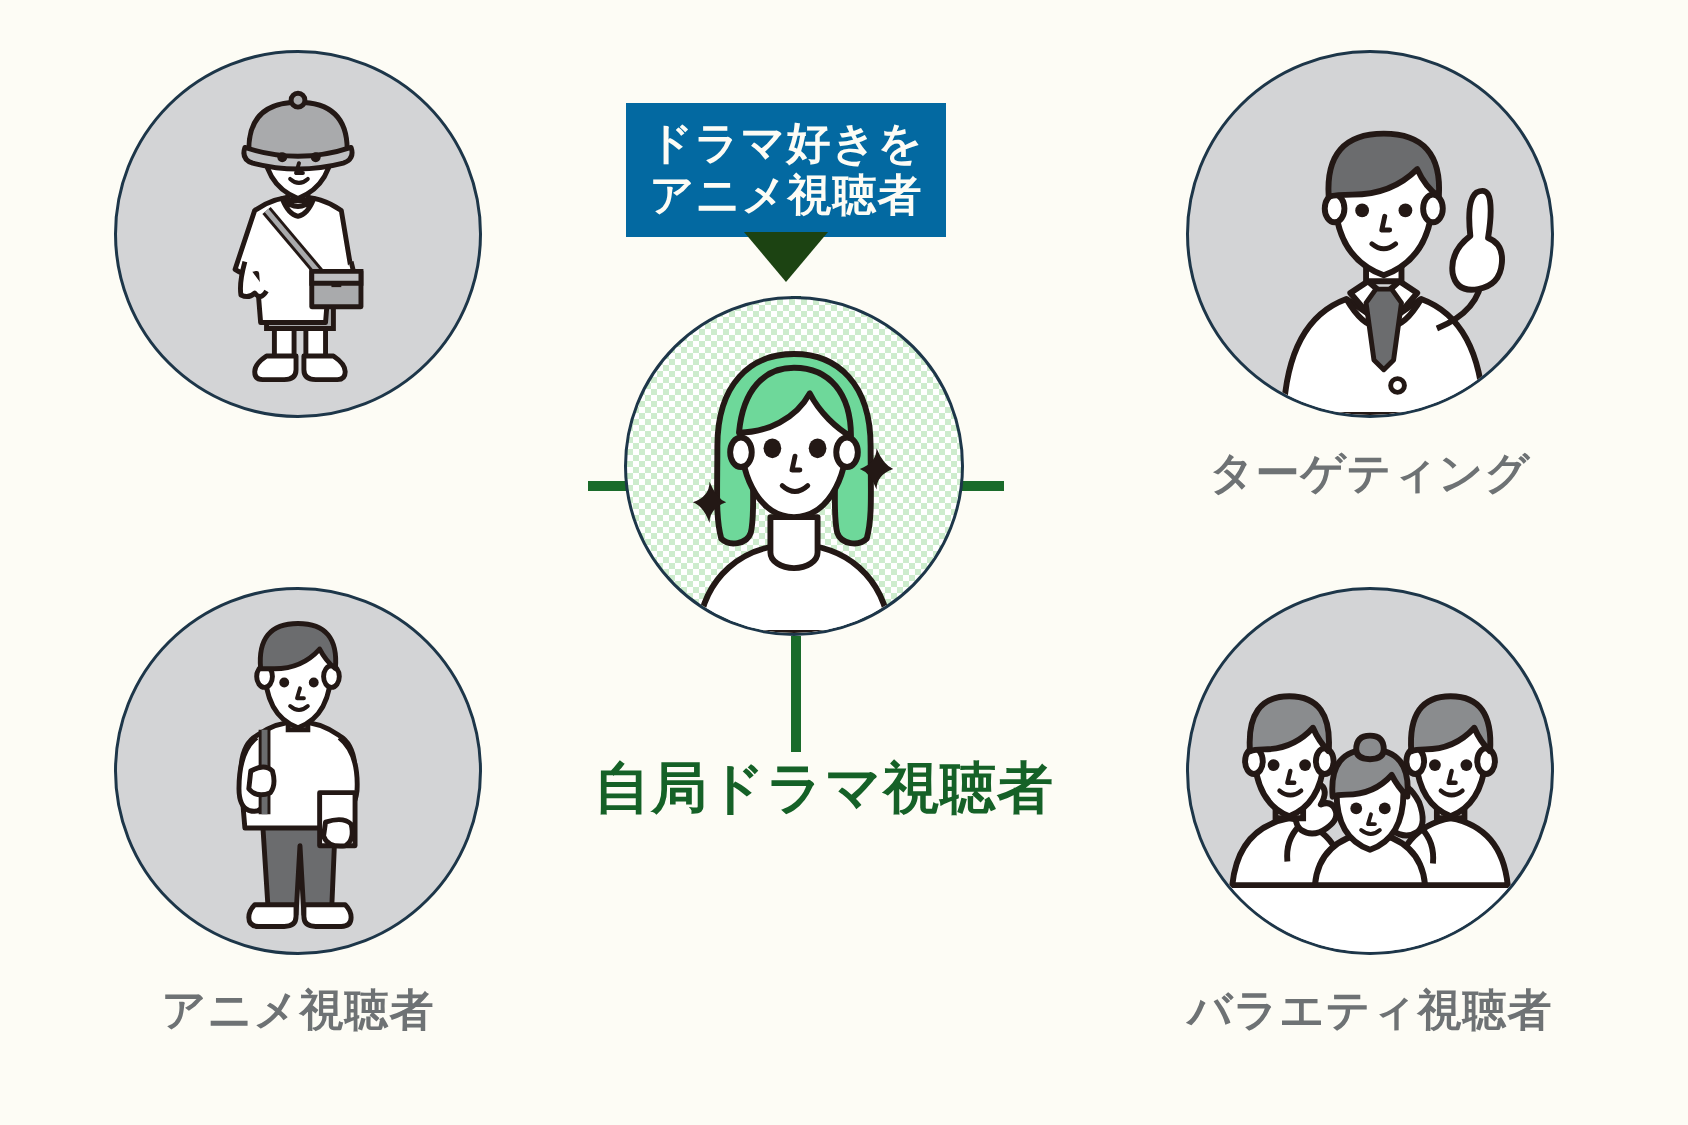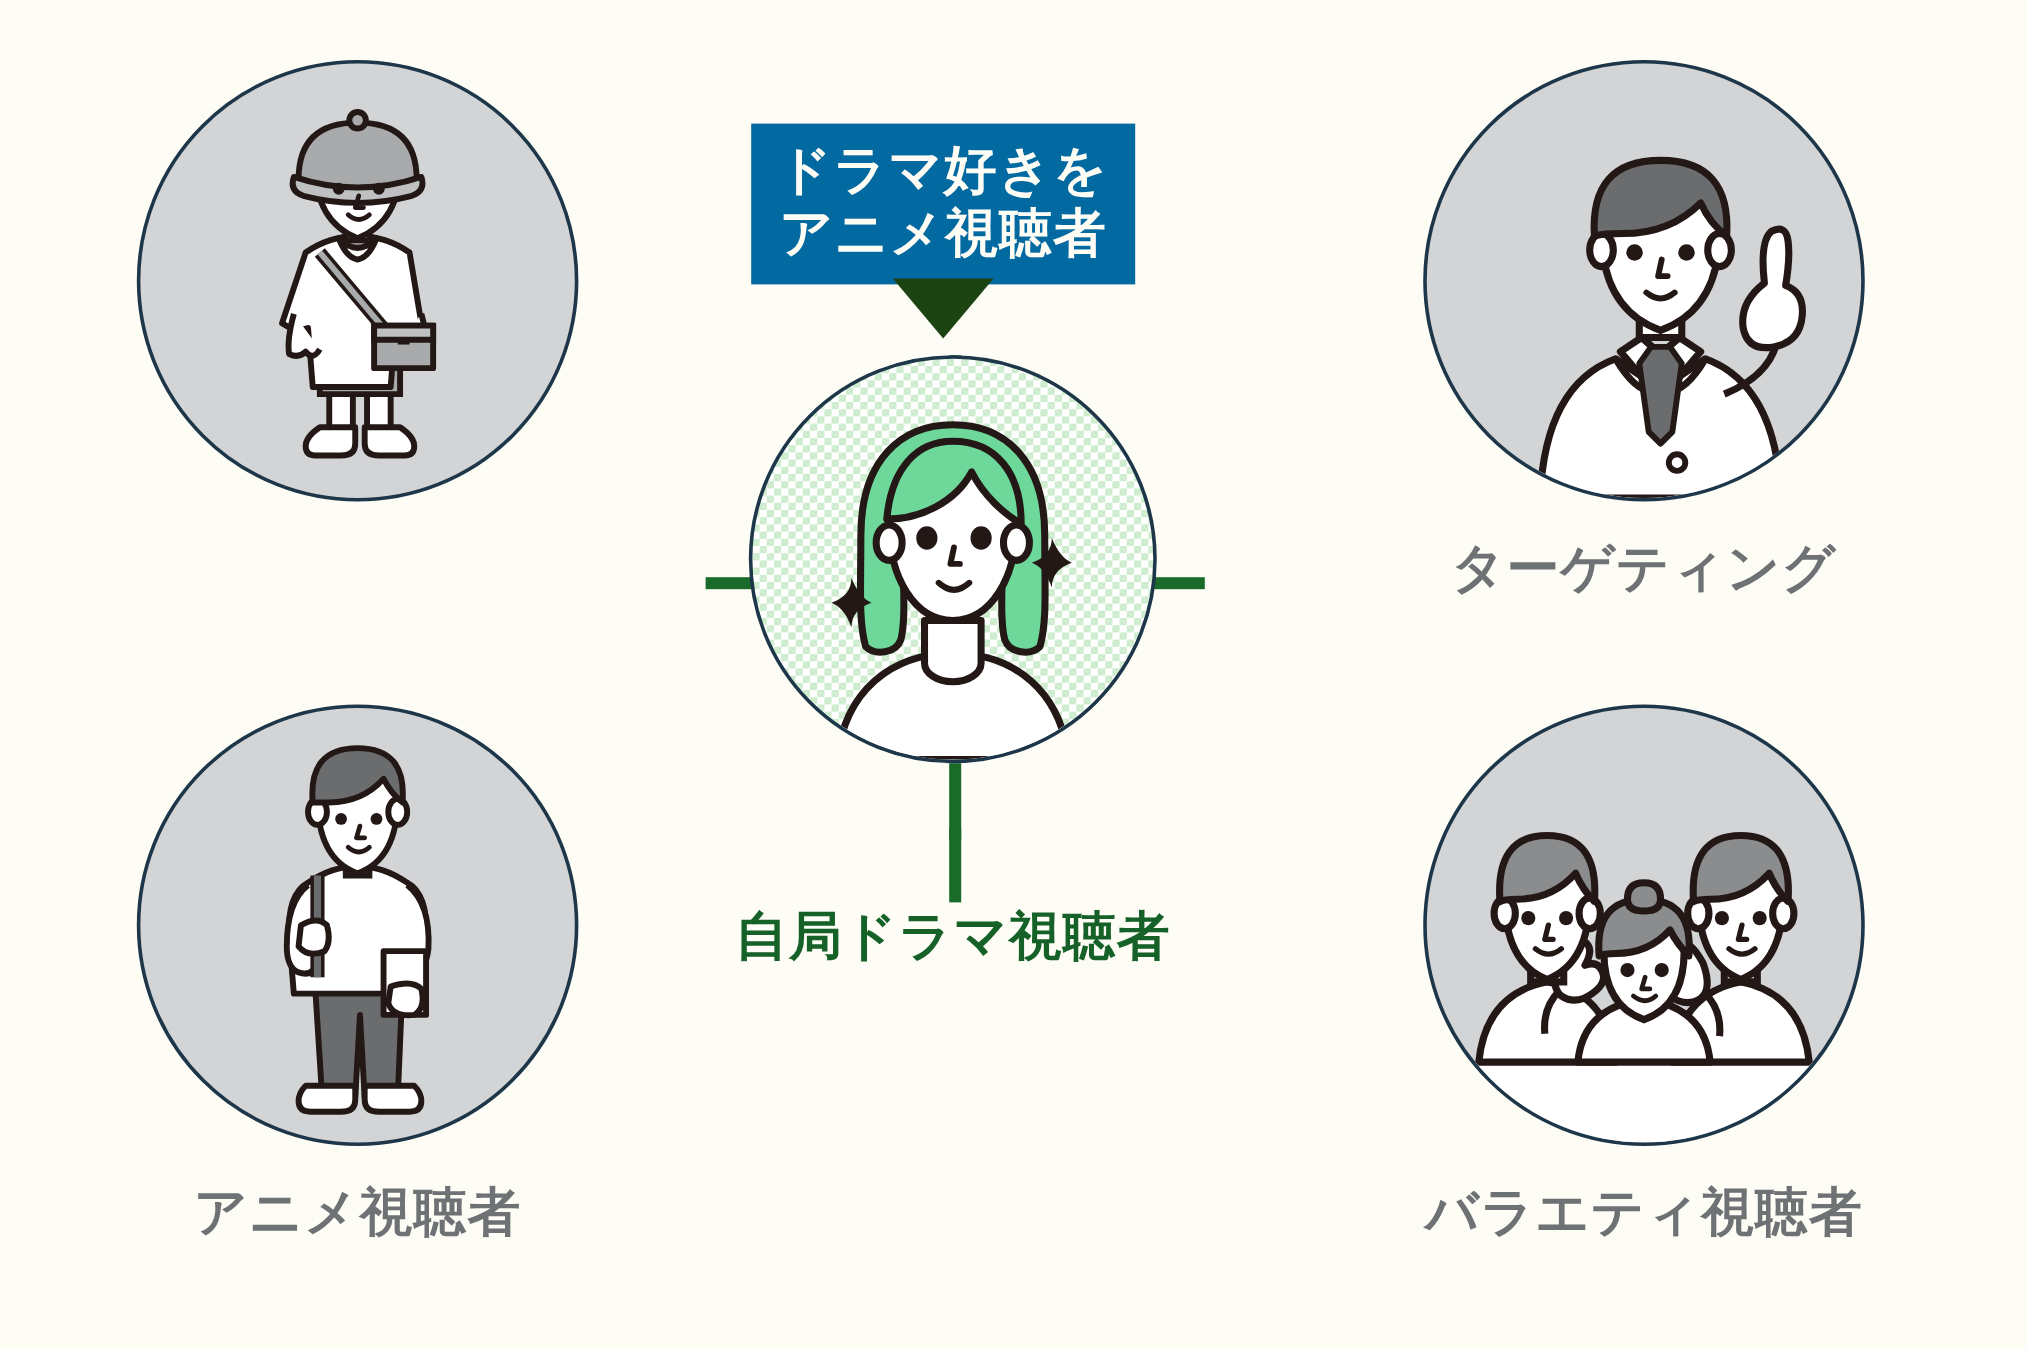--- a/index.html
+++ b/index.html
@@ -78,21 +78,21 @@
   #tick-bottom { left: 791px; top: 636px;  width: 10px; height: 64px; }
   #tick-left   { left: 588px; top: 481px;  width: 64px; height: 10px; }
   #tick-right  { left: 940px; top: 481px;  width: 64px; height: 10px; }
   #stem-down   { left: 791px; top: 690px;  width: 10px; height: 62px; }
 
   #center-label {
     position: absolute;
     left: 0; top: 455px;
     width: 400px;
     text-align: center;
-    font-size: 44px;
+    font-size: 56px;
     font-weight: 700;
     color: #156127;
     white-space: nowrap;
     letter-spacing: 1px;
   }
 
   
   #banner {
     position: absolute;
     left: 626px;

